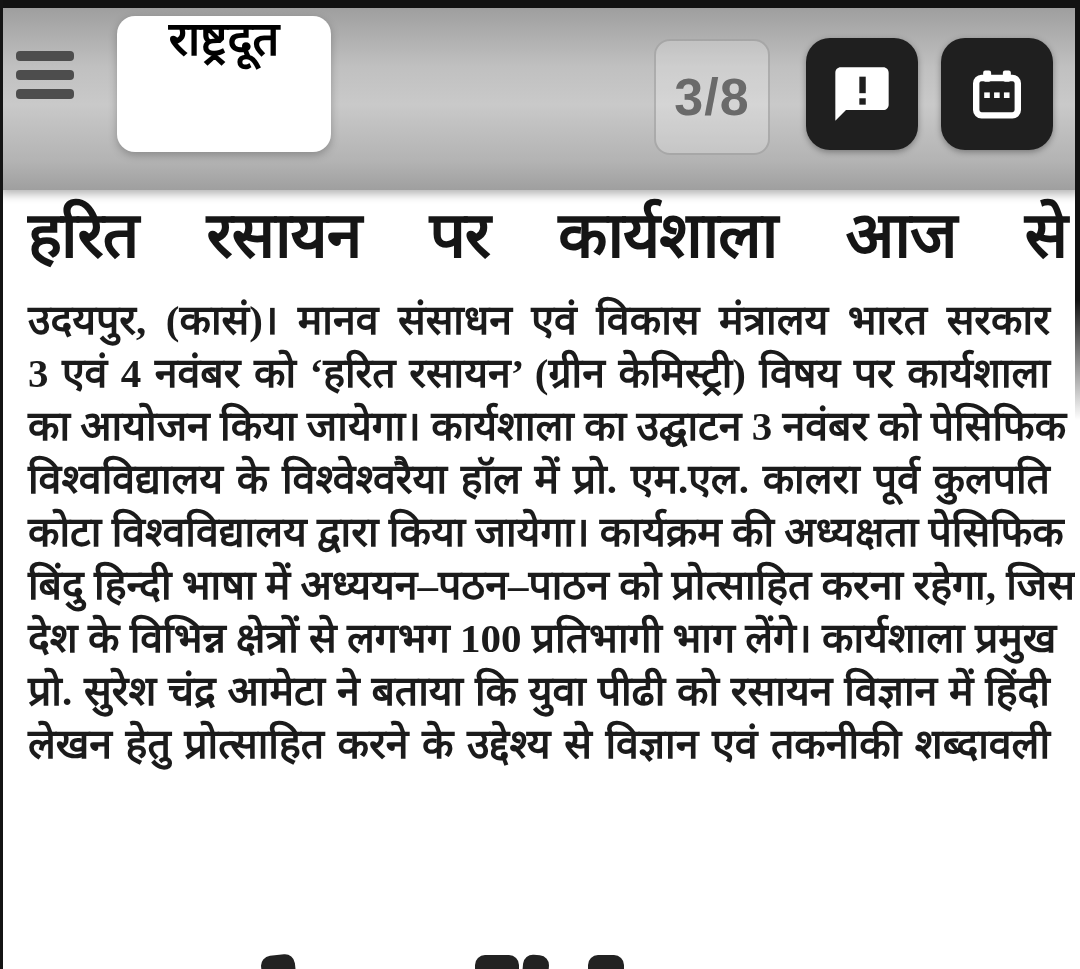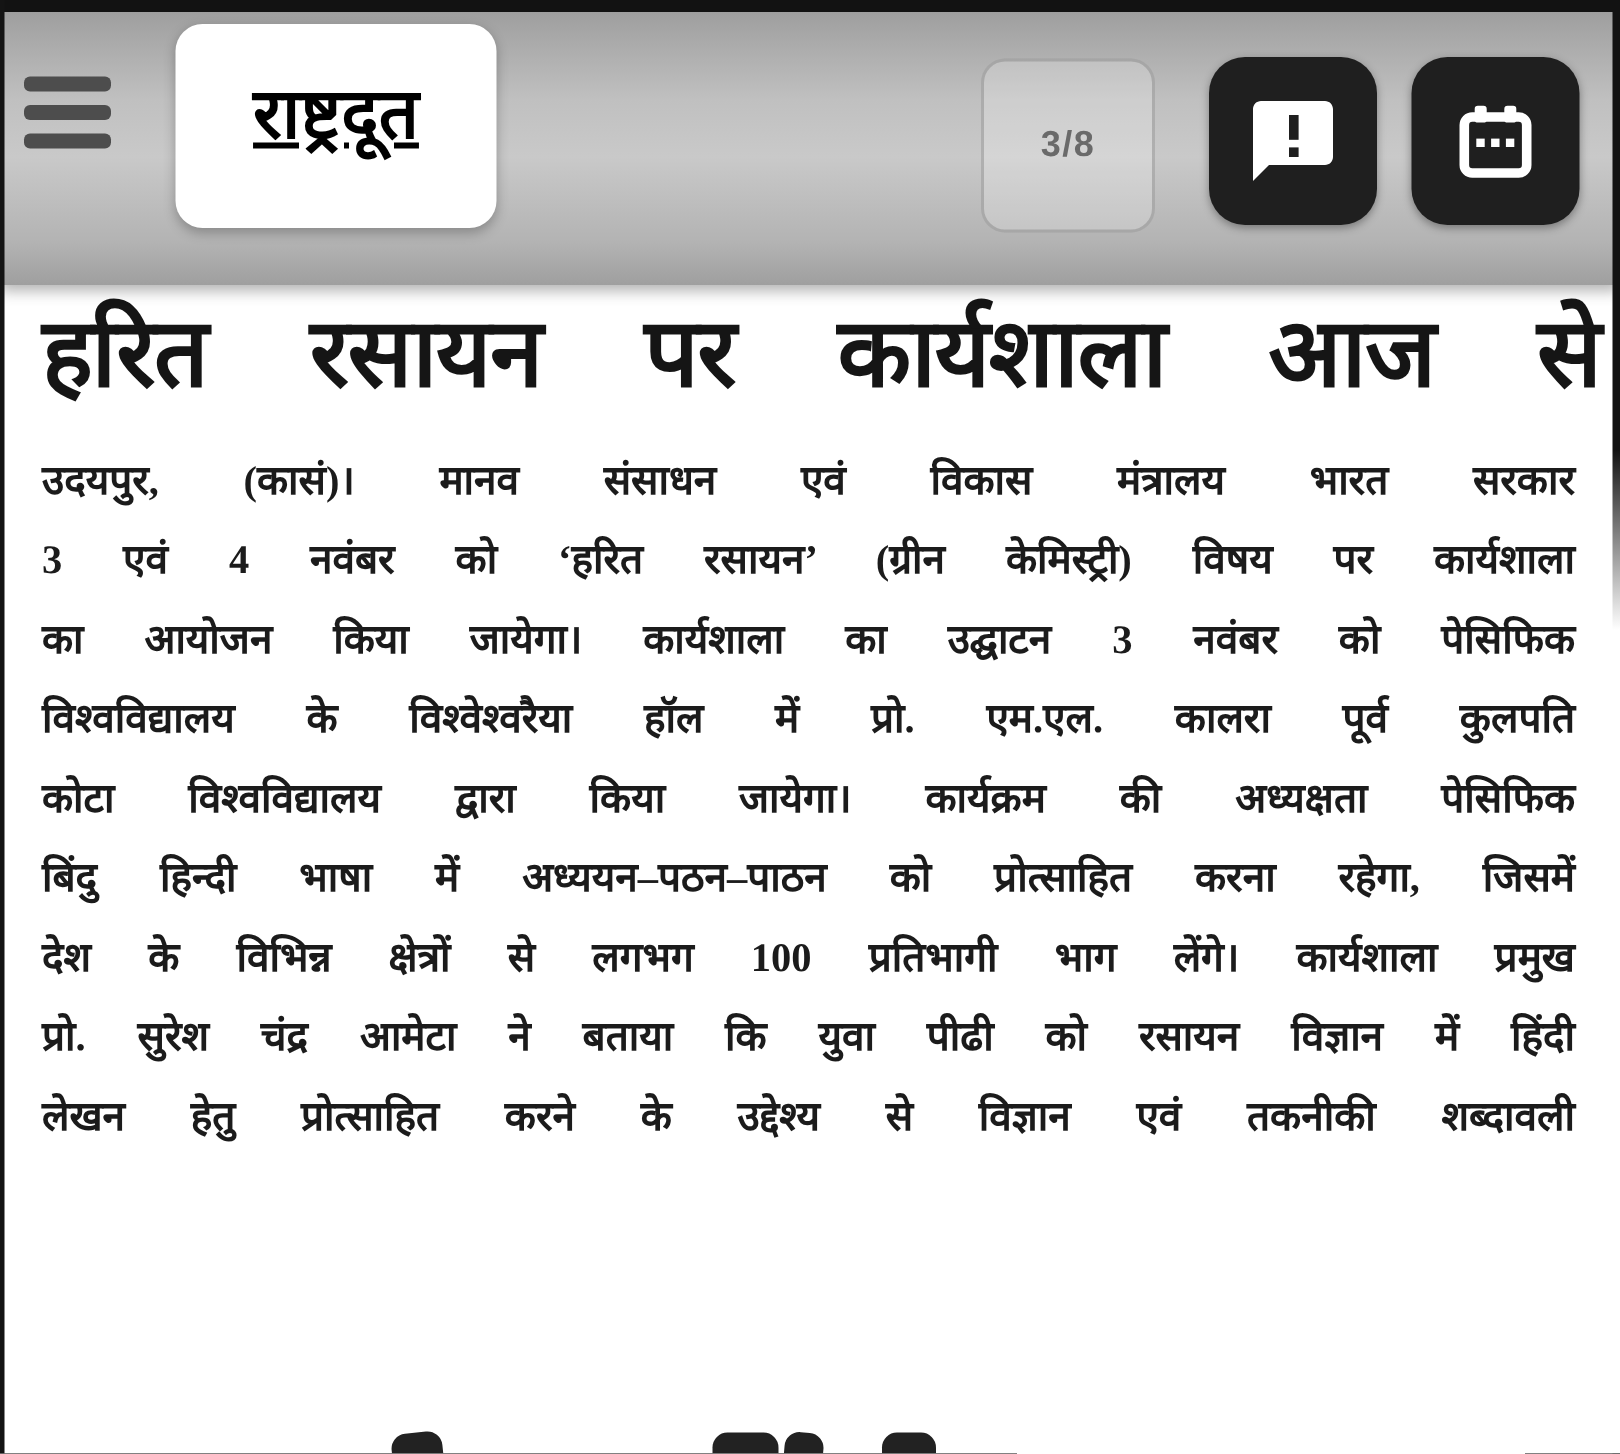--- a/index.html
+++ b/index.html
@@ -21,33 +21,33 @@
   }
   .hamburger{position:absolute;left:16px;top:50px;width:58px;height:50px;cursor:pointer;}
   .hamburger span{position:absolute;left:0;width:58px;height:10px;border-radius:4px;background:#4d4d4d;}
   .hamburger span:nth-child(1){top:1px;}
   .hamburger span:nth-child(2){top:20px;}
   .hamburger span:nth-child(3){top:39px;}
   .logo-card{
     position:absolute;left:117px;top:16px;width:214px;height:136px;
     background:#ffffff;border-radius:18px;
     box-shadow:0 3px 8px rgba(0,0,0,0.25);
-    display:flex;align-items:center;justify-content:center;cursor:pointer;text-decoration:underline;
+    display:flex;justify-content:center;cursor:pointer;
   }
   .logo-card .masthead{
     font-family:"Liberation Serif","DejaVu Serif",serif;
     font-weight:bold;font-size:47px;color:#000;line-height:1;padding-bottom:14px;
   }
   .page-chip{
     position:absolute;left:654px;top:39px;width:112px;height:112px;
     border-radius:16px;background:rgba(255,255,255,0.22);
     border:2px solid rgba(130,130,130,0.45);
     display:flex;align-items:center;justify-content:center;
   }
-  .page-chip .chip-text{font-size:24px;font-weight:bold;color:#6a6a6a;letter-spacing:1px;}
+  .page-chip .chip-text{font-size:52px;font-weight:bold;color:#6a6a6a;letter-spacing:1px;}
   .icon-btn{
     position:absolute;top:38px;width:112px;height:112px;border:none;padding:0;margin:0;
     background:#1f1f1f;border-radius:24px;cursor:pointer;
     display:flex;align-items:center;justify-content:center;
     box-shadow:0 2px 6px rgba(0,0,0,0.35);
   }
   .btn-feedback{left:806px;}
   .btn-calendar{left:941px;}
   .icon-btn svg{display:block;}
   
@@ -60,21 +60,21 @@
     font-family:"Liberation Serif","DejaVu Serif",serif;
     font-weight:bold;color:#151515;
     font-size:64px;line-height:88px;
     text-align:justify;text-align-last:justify;
     white-space:nowrap;letter-spacing:-1px;
   }
   .body-text{
     margin:14px 25px 0 25px;
     font-family:"Liberation Serif","DejaVu Serif",serif;
     font-weight:700;color:#1b1b1b;
-    font-size:27px;line-height:53px;
+    font-size:41px;line-height:53px;
   }
   .body-line{text-align:justify;text-align-last:justify;white-space:nowrap;}
   .body-line.last{text-align-last:left;}
   
   .next-frag{position:absolute;top:762px;left:0;width:1072px;height:17px;overflow:hidden;}
   .blob{position:absolute;top:3px;background:#222;border-radius:10px 10px 0 0;}
   .blob.b1{left:258px;width:34px;height:20px;transform:rotate(-6deg);}
   .blob.b2{left:472px;width:44px;height:20px;}
   .blob.b3{left:520px;width:26px;height:20px;transform:rotate(5deg);}
   .blob.b4{left:585px;width:36px;height:20px;}

